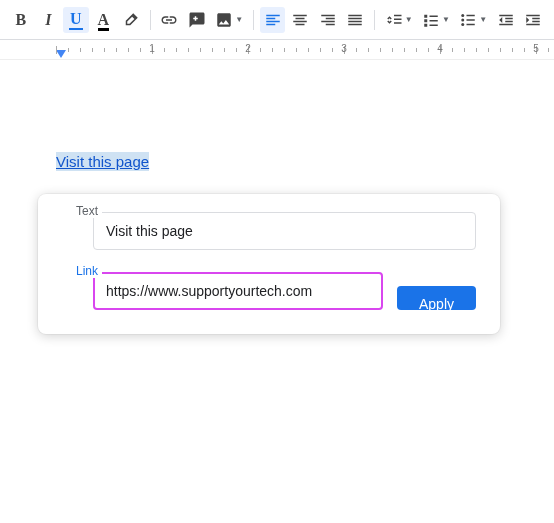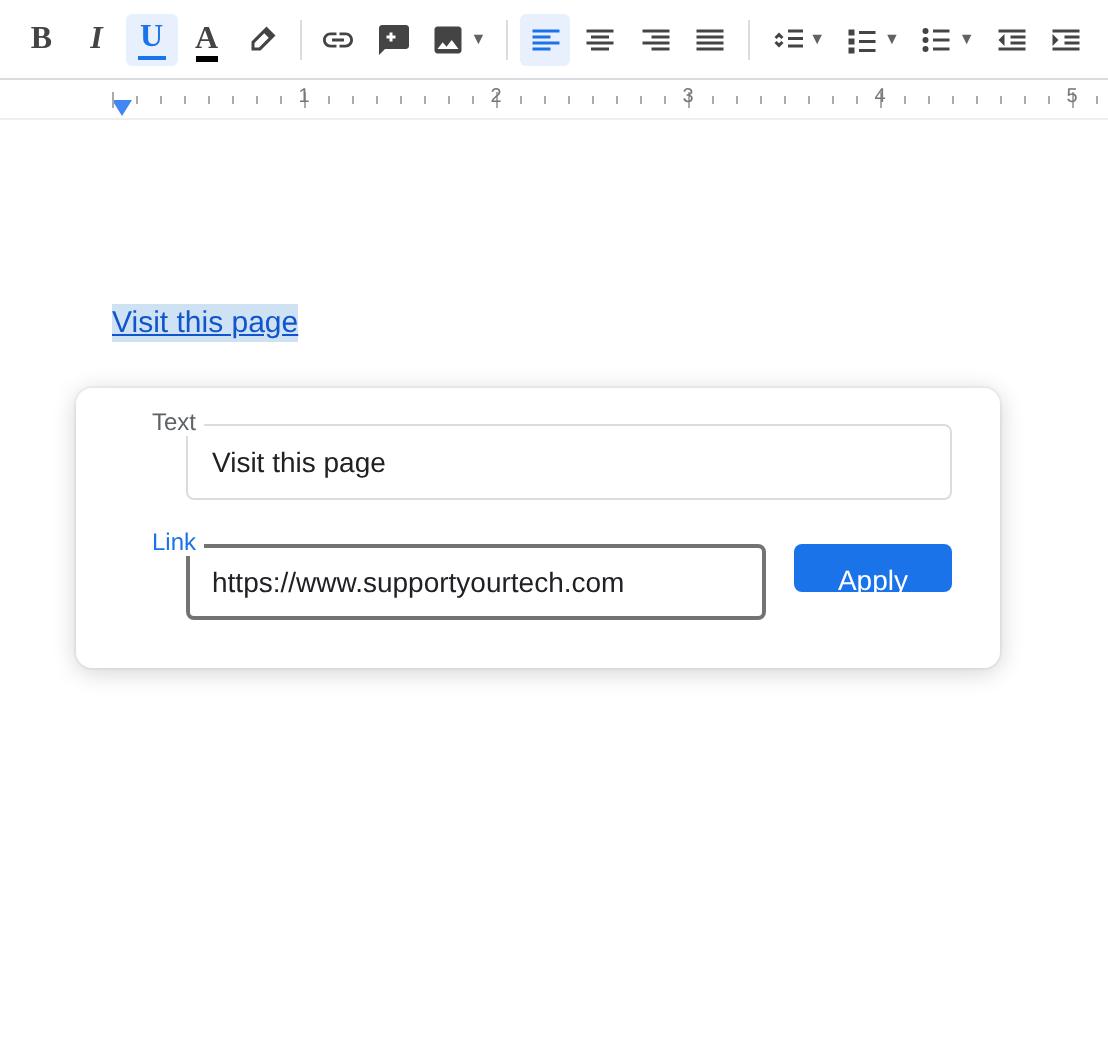--- a/index.html
+++ b/index.html
@@ -18,23 +18,23 @@
 .ruler-tick.major { height: 8px; top: 6px; }
 .ruler-num { position: absolute; top: 3px; font-size: 10px; color: #777; transform: translateX(-50%); }
 .ruler-marker { position: absolute; left: 0px; top: 10px; width: 0; height: 0; border-left: 5px solid transparent; border-right: 5px solid transparent; border-top: 8px solid #4285f4; }
 .page { background: #fff; margin-top: 18px; padding: 75px 56px; position: relative; min-height: 400px; }
 .link-text { color: #1155cc; text-decoration: underline; font-size: 15px; cursor: pointer; background: #cfe2f3; padding: 1px 0; }
 .dialog { position: absolute; left: 38px; top: 194px; width: 462px; background: #fff; border-radius: 8px; box-shadow: 0 2px 12px rgba(0,0,0,0.18), 0 0 0 1px rgba(0,0,0,0.04); padding: 18px 24px 24px 24px; }
 .field { position: relative; margin-top: 16px; padding-left: 31px; }
 .field:first-child { margin-top: 0; }
 .field-label { position: absolute; top: -8px; left: 10px; background: #fff; padding: 0 4px; font-size: 12px; color: #5f6368; }
 .field-input { width: 100%; border: 1px solid #dadce0; border-radius: 4px; padding: 10px 12px; font-size: 14px; color: #202124; outline: none; }
-.field-input.focused { border: 2px solid #737373; padding: 9px 11px; }
+.field-input.focused { border: 2px solid #d946ef; padding: 9px 11px; }
 .field-label.focused { color: #1a73e8; }
-.field-row { display: flex; gap: 14px; align-items: flex-start; margin-top: 22px; }
+.field-row { display: flex; gap: 14px; align-items: flex-end; margin-top: 22px; }
 .field-row .field { flex: 1; margin-top: 0; }
 .apply-btn { background: #1a73e8; color: #fff; border: none; border-radius: 4px; padding: 10px 22px; font-size: 14px; font-weight: 500; cursor: pointer; height: 24px; }
 svg { width: 18px; height: 18px; }
 .tb-btn.wide { width: 36px; }
 </style>
 </head>
 <body>
 
 <div class="toolbar">
   <div class="tb-btn">

